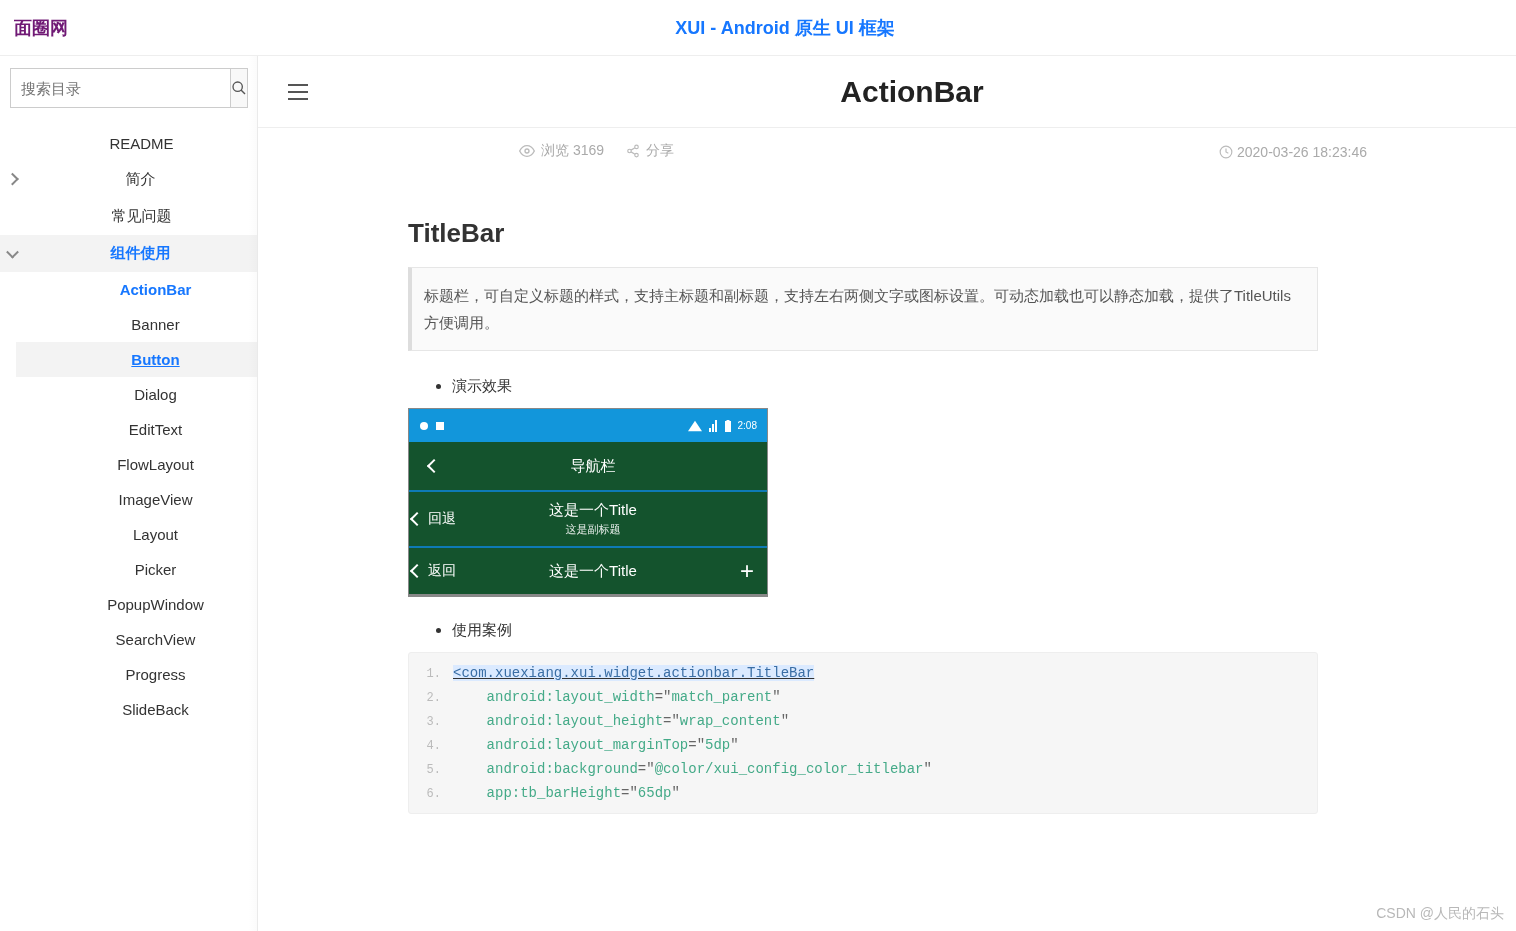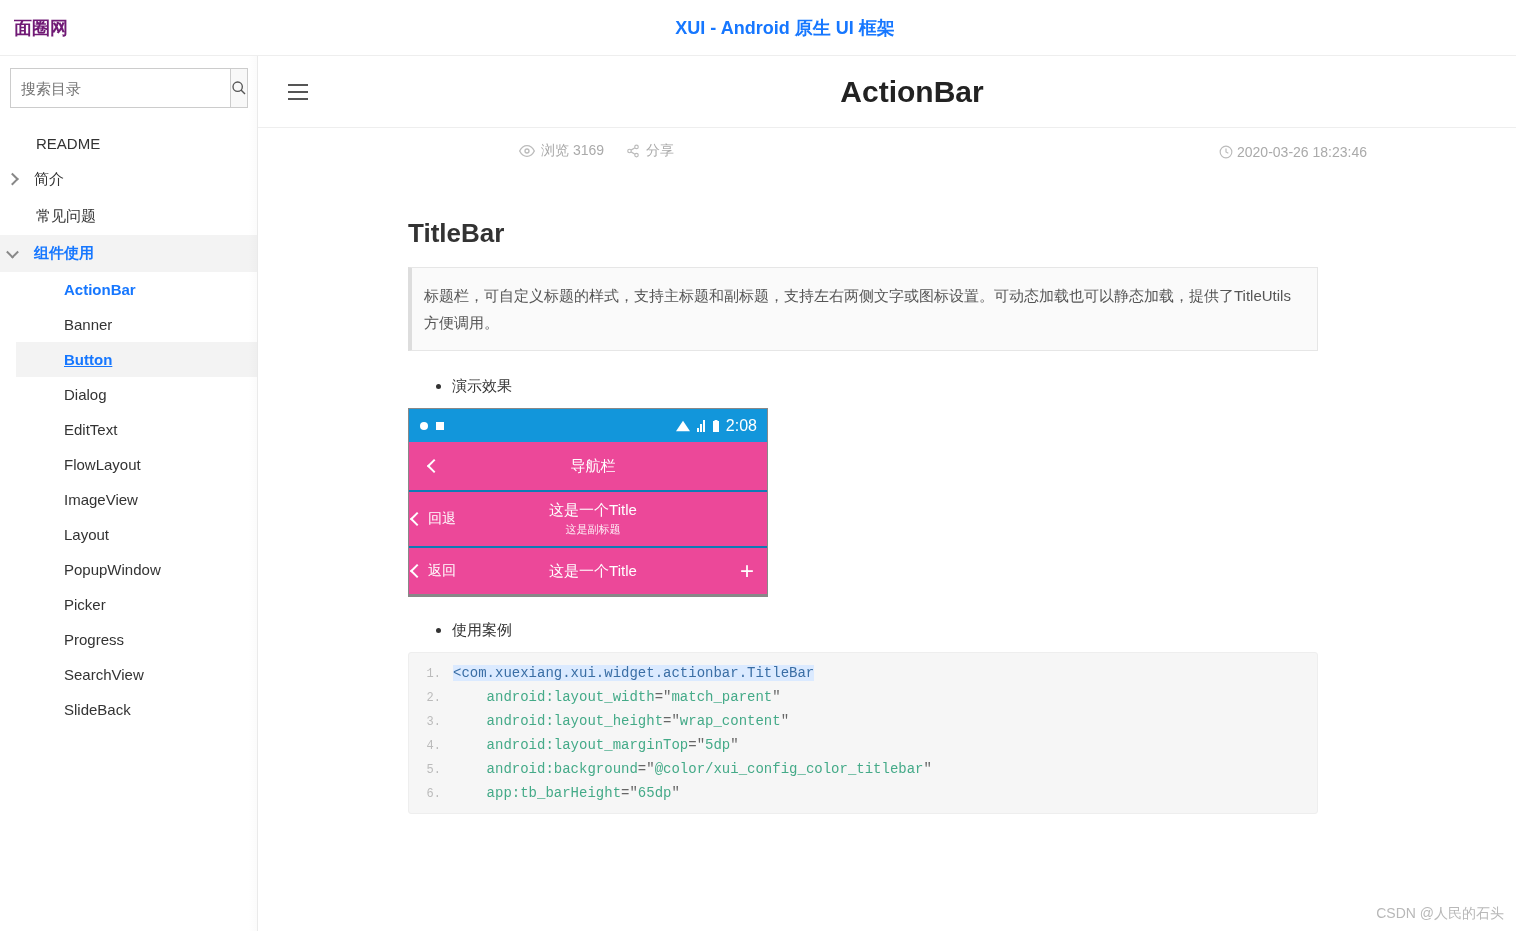--- a/index.html
+++ b/index.html
@@ -7,21 +7,21 @@
   
   .topbar { display: flex; align-items: center; height: 56px; border-bottom: 1px solid #eee; padding: 0 14px; }
   .brand { color: #701a75; font-size: 18px; font-weight: 700; }
   .top-center { flex: 1; text-align: center; }
   .top-title { color: #1677ff; font-weight: 700; font-size: 18px; }
   
   .sidebar { position: fixed; top: 56px; bottom: 0; left: 0; width: 258px; border-right: 1px solid #eee; background: #fff; overflow-y: auto; }
   .search-wrap { padding: 12px 10px; display: flex; }
   .search-input { flex: 1; height: 40px; border: 1px solid #ccc; padding: 0 10px; font-size: 15px; }
   .search-btn { width: 40px; height: 40px; border: 1px solid #ccc; border-left: none; background: #f8f8f8; display: flex; align-items: center; justify-content: center; cursor: pointer; }
-  .nav { padding: 6px 0 30px 0; }
+  .nav { padding: 6px 0 30px 0; text-align: center; }
   .nav-item { padding: 9px 10px 9px 36px; color: #333; cursor: pointer; font-size: 15px; }
   .nav-group { padding: 9px 10px 9px 34px; color: #333; font-weight: 400; cursor: pointer; position: relative; }
   .nav-group.expandable::before { content: ""; position: absolute; left: 8px; top: 50%; width: 7px; height: 7px; border-right: 2px solid #888; border-bottom: 2px solid #888; transform: translateY(-60%) rotate(-45deg); }
   .nav-group.expanded::before { transform: translateY(-70%) rotate(45deg); }
   .nav-group.current { background: #f3f3f3; font-weight: 700; color: #1677ff; }
   .nav-sub { padding-left: 16px; }
   .nav-sub .nav-item { padding-left: 48px; }
   .nav-item.active { color: #1677ff; font-weight: 700; }
   .nav-item.hover { background: #f3f3f3; color: #1677ff; font-weight: 700; text-decoration: underline; }
   
@@ -34,38 +34,38 @@
   .meta-left { display: flex; align-items: center; gap: 22px; margin-left: 120px; }
   .meta-left span { display: inline-flex; align-items: center; gap: 6px; }
   .meta-right { margin-left: auto; display: inline-flex; align-items: center; gap: 4px; }
   .content { padding: 20px 40px 60px 150px; max-width: 1100px; }
   h2 { font-size: 26px; font-weight: 700; margin: 28px 0 18px; }
   blockquote { border: 1px solid #e6e6e6; border-left: 4px solid #ddd; background: #fafafa; padding: 14px 12px; color: #555; margin: 14px 0 22px; line-height: 1.8; }
   ul.bul { list-style: disc; padding-left: 36px; margin: 8px 0; }
   ul.bul li { padding: 4px 0; margin-left: 8px; }
   
   .phone { width: 360px; border: 1px solid #888; border-bottom: 3px solid #888; background: #fff; margin: 8px 0 20px 0; }
-  .statusbar { height: 33px; background: #1296db; display: flex; align-items: center; padding: 10px 10px; color: #fff; font-size: 16px; }
+  .statusbar { height: 33px; background: #1296db; display: flex; align-items: center; padding: 10px 10px; color: #fff; font-size: 10px; }
   .statusbar .right { margin-left: auto; display: flex; gap: 6px; align-items: center; }
-  .tb { background: #ec4899; border-top: 2px solid #0e7ab5; color: #fff; display: flex; align-items: center; position: relative; }
+  .tb { background: #14532d; border-top: 2px solid #0e7ab5; color: #fff; display: flex; align-items: center; position: relative; }
   .tb.first { border-top: none; }
   .tb .back { width: 50px; display: flex; align-items: center; justify-content: center; gap: 6px; font-size: 14px; }
   .tb .backchev { width: 10px; height: 10px; border-left: 2px solid #fff; border-bottom: 2px solid #fff; transform: rotate(45deg); }
   .tb .mid { flex: 1; text-align: center; padding: 10px 0; }
   .tb .mid .t { font-size: 15px; }
   .tb .mid .s { font-size: 11px; opacity: .9; margin-top: 2px; }
   .tb .plus { width: 40px; font-size: 24px; text-align: center; }
   .tb.h1 { height: 48px; }
   .tb.h2 { height: 56px; }
   
   .code { background: #f6f6f6; border: 1px solid #eee; border-radius: 3px; padding: 8px 0; font-family: Consolas, "Courier New", monospace; font-size: 14px; }
   .code-line { display: flex; align-items: baseline; padding: 4px 0; }
   .code-line .ln { width: 44px; text-align: right; color: #bbb; padding-right: 12px; user-select: none; font-size: 12px; }
   .code-line .txt { white-space: pre; }
-  .code-line.hl .txt { background: #dbeaff; }
+  .code-line.hl .txt { background: #dbeaff; text-decoration: underline; }
   .c-tag { color: #3a6ea5; }
   .c-attr { color: #4a8; }
   .c-eq { color: #666; }
   .c-str { color: #4a8; }
   
   .watermark { position: fixed; right: 12px; bottom: 8px; color: #b8b8b8; font-size: 14px; pointer-events: none; }
   
   .scroll-shadow { position: fixed; top: 56px; left: 248px; width: 10px; height: calc(100% - 56px); background: linear-gradient(to right, rgba(0,0,0,0) 0%, rgba(0,0,0,.02) 100%); pointer-events: none; }
 </style>
 </head>
@@ -95,24 +95,24 @@
       <div class="nav-group expandable expanded current">组件使用</div>
       <div class="nav-sub">
         <div class="nav-item active">ActionBar</div>
         <div class="nav-item">Banner</div>
         <div class="nav-item hover">Button</div>
         <div class="nav-item">Dialog</div>
         <div class="nav-item">EditText</div>
         <div class="nav-item">FlowLayout</div>
         <div class="nav-item">ImageView</div>
         <div class="nav-item">Layout</div>
+        <div class="nav-item">Picker</div>
         <div class="nav-item">PopupWindow</div>
-        <div class="nav-item">Picker</div>
+        <div class="nav-item">SearchView</div>
         <div class="nav-item">Progress</div>
-        <div class="nav-item">SearchView</div>
         <div class="nav-item">SlideBack</div>
       </div>
     </div>
 </div>
 <div class="scroll-shadow"></div>
 
 <div class="main">
   <div class="page-head">
     <span class="menu-icon">
       <svg width="20" height="16" viewBox="0 0 20 16">

